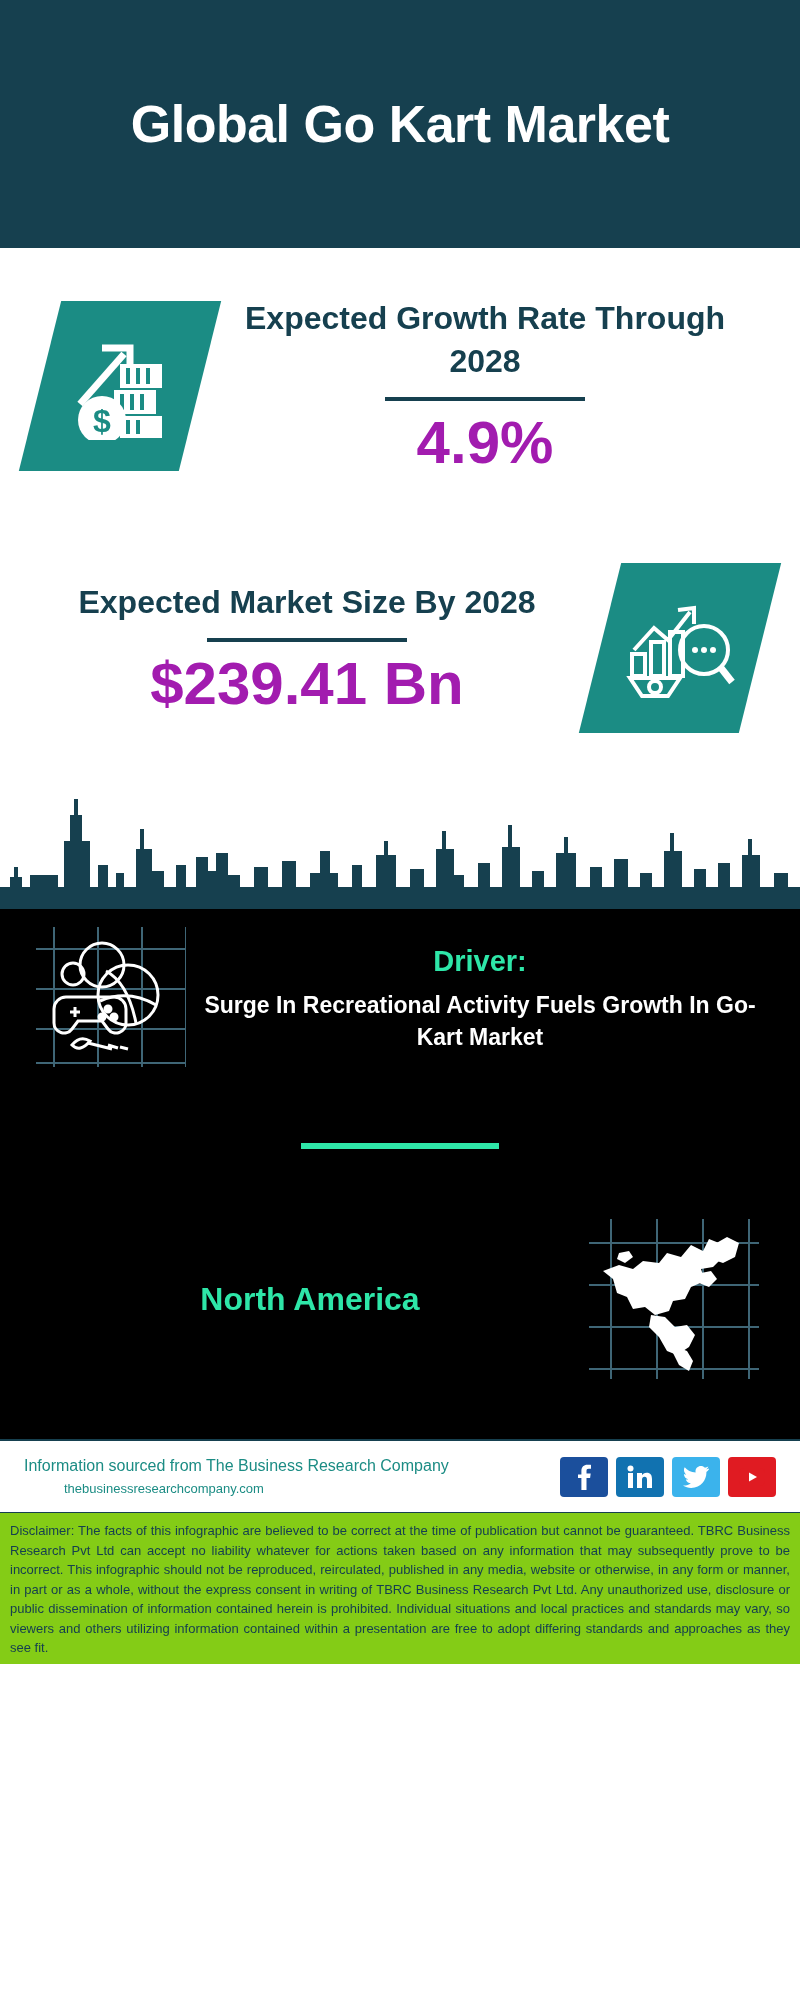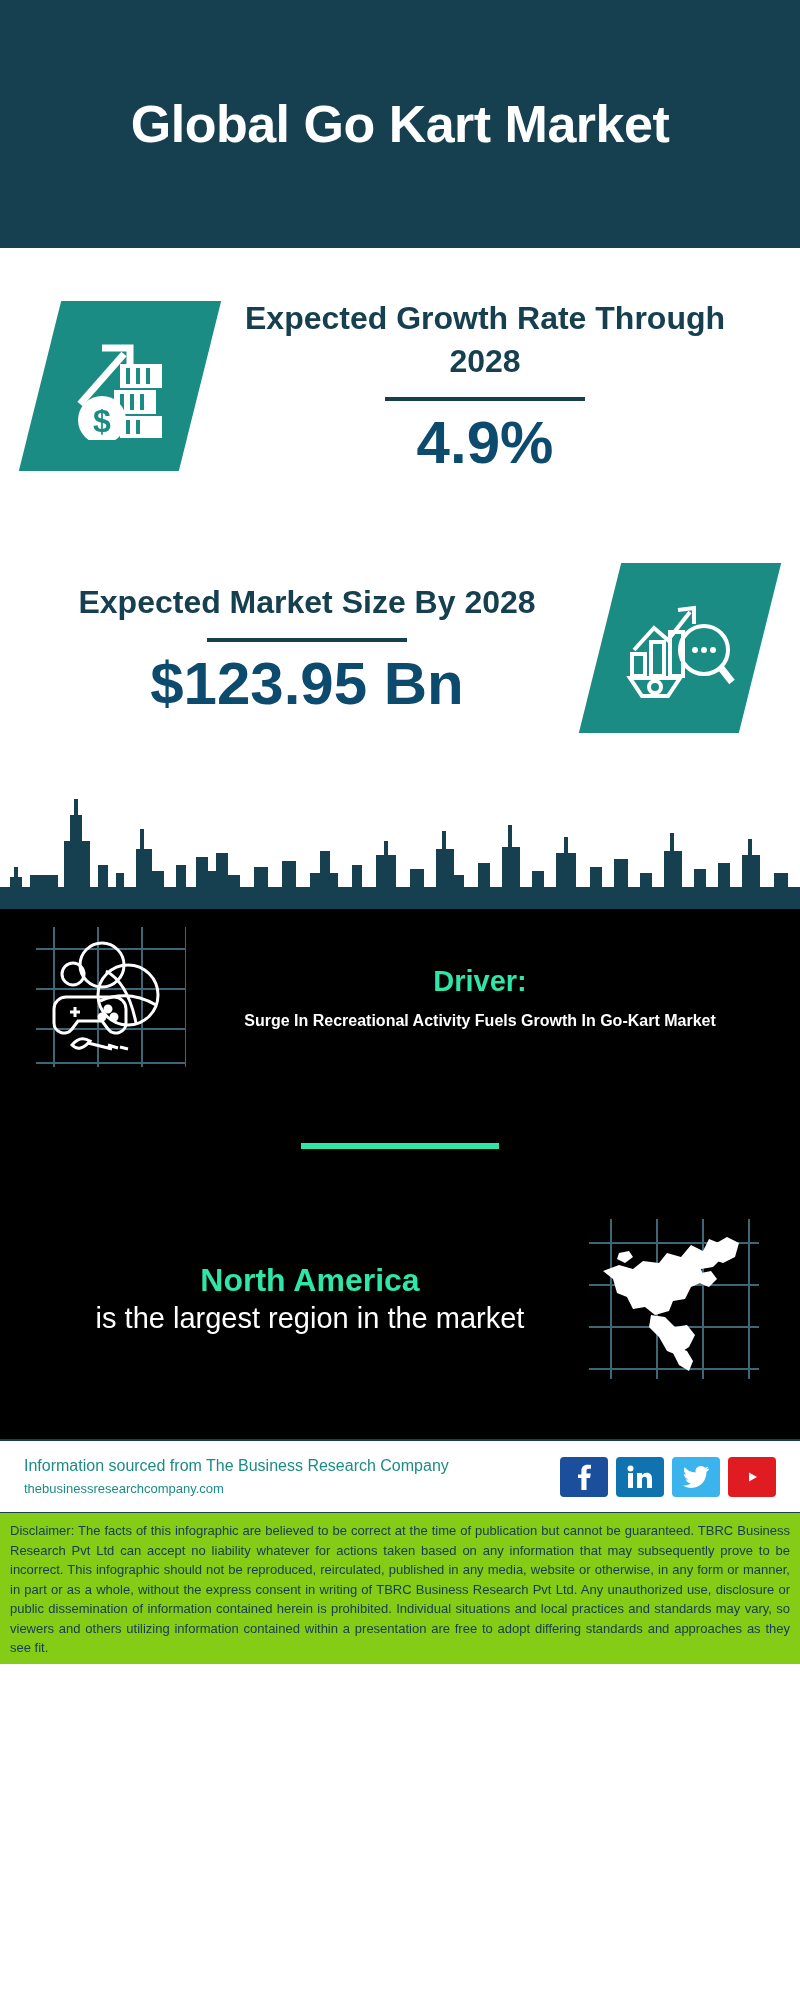--- a/index.html
+++ b/index.html
@@ -52,21 +52,21 @@
     font-size: 32px;
     font-weight: bold;
     line-height: 1.35;
   }
   .stat-rule {
     width: 200px; height: 4px;
     background: #16404f;
     margin: 14px auto 10px auto;
   }
   .stat-value {
-    color: #0c4a6e;
+    color: #a21caf;
     font-size: 60px;
     font-weight: bold;
     line-height: 1.05;
   }
 
   .row1 .stat-text { padding-left: 10px; }
   .row2 .stat-text { padding-right: 10px; }
 
   
   .skyline { display:block; width: 800px; height: 130px; margin-top: 6px; }
@@ -86,21 +86,21 @@
   .driver-icon { flex: 0 0 150px; }
   .driver-text { flex: 1 1 auto; text-align: center; padding-left: 10px; }
   .driver-heading {
     color: #2ee6a8;
     font-size: 29px;
     font-weight: bold;
     margin-bottom: 12px;
   }
   .driver-body {
     color: #ffffff;
-    font-size: 16px;
+    font-size: 23px;
     font-weight: bold;
     line-height: 1.38;
   }
 
   .mint-divider {
     width: 198px; height: 6px;
     background: #2ee6a8;
     margin: 62px auto 70px auto;
   }
 
@@ -129,21 +129,21 @@
     border-bottom: 1px solid #16404f;
     height: 74px;
     display: flex; align-items: center;
     padding: 0 24px;
   }
   .source-text { flex: 1 1 auto; }
   .source-line1 {
     color: #1b8c84; font-size: 16px; line-height: 1.6;
   }
   .source-line2 {
-    color: #1b8c84; font-size: 13px; line-height: 1.6;
+    color: #1b8c84; font-size: 13px; line-height: 1.6; margin-left: 40px;
   }
   .social { display: flex; gap: 8px; align-items: center; }
   .social-btn {
     width: 48px; height: 40px; border-radius: 4px;
     display: flex; align-items: center; justify-content: center;
   }
   .fb { background: #1b4f9c; }
   .li { background: #1172b0; }
   .tw { background: #3bb3ec; }
   .yt { background: #e01b22; }
@@ -195,21 +195,21 @@
         <div class="stat-label">Expected Growth Rate Through 2028</div>
         <div class="stat-rule"></div>
         <div class="stat-value">4.9%</div>
       </div>
     </div>
 
     <div class="stat-row row2">
       <div class="stat-text">
         <div class="stat-label">Expected Market Size By 2028</div>
         <div class="stat-rule"></div>
-        <div class="stat-value">$123.95 Bn</div>
+        <div class="stat-value">$239.41 Bn</div>
       </div>
       <div class="para-badge">
         <span class="glyph">
           <svg width="112" height="108" viewBox="0 0 112 108" fill="none" stroke="#fff" stroke-width="4">
             <path d="M10 58 L30 36 L44 48 L66 20"></path>
             <path d="M54 18 L70 16 L70 32"></path>
             <rect x="8" y="62" width="13" height="22"></rect>
             <rect x="27" y="50" width="13" height="34"></rect>
             <rect x="46" y="40" width="13" height="44"></rect>
             <circle cx="80" cy="58" r="24"></circle>
@@ -258,21 +258,20 @@
         <div class="driver-heading">Driver:</div>
         <div class="driver-body">Surge In Recreational Activity Fuels Growth In Go-Kart Market</div>
       </div>
     </div>
 
     <div class="mint-divider"></div>
 
     <div class="region-block">
       <div class="region-text">
         <div class="region-name">North America</div>
-        <div class="region-sub">is the largest region in the market</div>
       </div>
       <div class="region-map">
         <svg width="170" height="160" viewBox="0 0 170 160" fill="none">
           <g stroke="#3f6676" stroke-width="2">
             <path d="M22 0 V160 M68 0 V160 M114 0 V160 M160 0 V160"></path>
             <path d="M0 24 H170 M0 66 H170 M0 108 H170 M0 150 H170"></path>
           </g>
           <g fill="#ffffff">
             <path d="M14 52 l16 -6 l14 4 l10 -8 l16 2 l8 -10 l14 4 l10 -12 l12 6 l6 -12 l10 4 l4 14 l-10 10 l-12 2 l4 12 l-14 6 l-6 12 l-12 2 l-4 10 l-14 4 l-10 -8 l-12 2 l-6 -12 l-10 -4 l-4 -14 z"></path>
             <path d="M62 96 l14 2 l10 10 l12 -2 l8 10 l-6 12 l-12 8 l-10 -4 l-8 -14 l-10 -10 z"></path>

